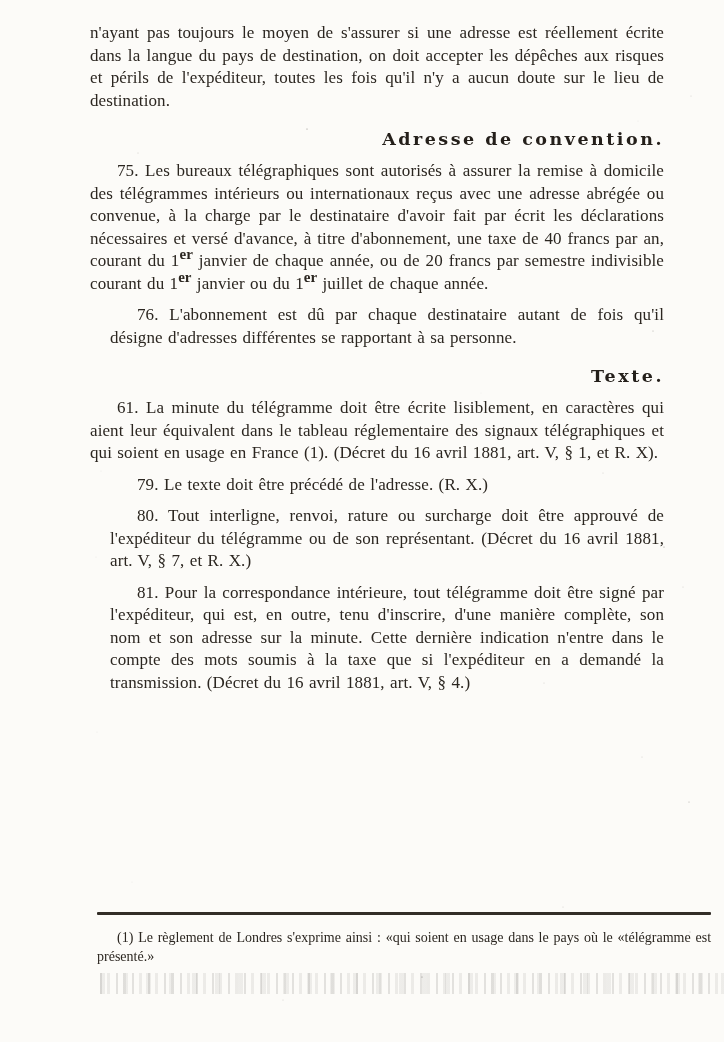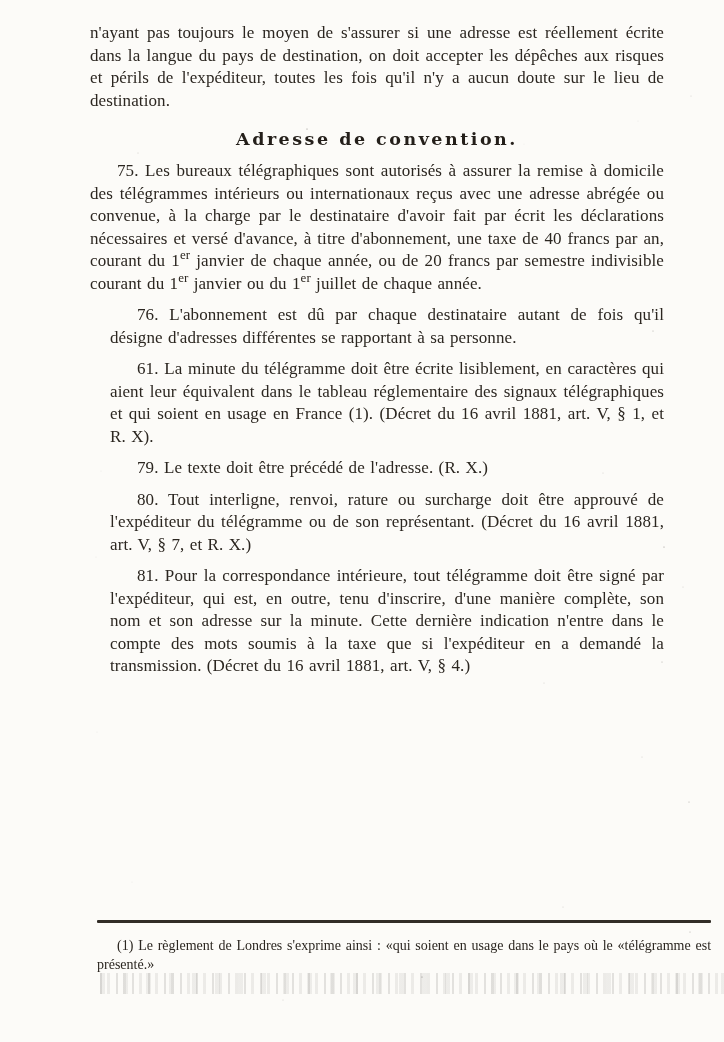--- a/index.html
+++ b/index.html
@@ -34,35 +34,35 @@
   p.body + p.body { margin-top: 9px; margin-left: 20px; }
   p.indent { text-indent: 27px; }
   p.note { margin-top: 3px !important; }
   .italic, .it { }
   h2.heading {
     margin: 17px 0 11px 0;
     font-family: "DejaVu Serif", serif;
     font-size: 17.5px;
     font-weight: bold;
     letter-spacing: 2.5px;
-    text-align: center;
+    text-align: right;
     color: #241f1a;
   }
   sup.sup {
-    font-size: 13px;
+    font-size: 15px;
     vertical-align: super;
     line-height: 0;
     letter-spacing: 0;
+    font-weight: bold;
   }
   .footnote-block {
     position: absolute;
     top: 912px;
     left: 97px;
     width: 614px;
-    margin-top: 8px;
   }
   .footnote-rule {
     height: 2.5px;
     background: var(--rule);
     border-radius: 1px;
   }
   .footnote-text {
     margin: 13px 0 0 0;
     font-size: 14px;
     line-height: 19.5px;
@@ -128,20 +128,21 @@
 
     <h2 class="heading">Adresse de convention.</h2>
 
     <p class="body indent"><span class="num">75.</span>
       <span>Les bureaux télégraphiques sont autorisés à assurer la remise à domicile des télégrammes intérieurs ou internationaux reçus avec une adresse abrégée ou convenue, à la charge par le destinataire d'avoir fait par écrit les déclarations nécessaires et versé d'avance, à titre d'abonnement, une taxe de 40 francs par an, courant du 1</span><sup class="sup">er</sup><span> janvier de chaque année, ou de 20 francs par semestre indivisible courant du 1</span><sup class="sup">er</sup><span> janvier ou du 1</span><sup class="sup">er</sup><span> juillet de chaque année.</span></p>
 
     <p class="body indent"><span class="num">76.</span>
       <span>L'abonnement est dû par chaque destinataire autant de fois qu'il désigne d'adresses différentes se rapportant à sa personne.</span></p>
 
 
+    <h2 class="heading">Texte.</h2>
 
     <p class="body indent"><span class="num">61.</span>
       <span>La minute du télégramme doit être écrite lisiblement, en caractères qui aient leur équivalent dans le tableau réglementaire des signaux télégraphiques et qui soient en usage en France (1). (Décret du 16 avril 1881, art. V, § 1, et </span><span class="it">R. X</span><span>).</span></p>
 
     <p class="body indent"><span class="num">79.</span>
       <span>Le texte doit être précédé de l'adresse. (</span><span class="it">R. X.</span><span>)</span></p>
 
     <p class="body indent"><span class="num">80.</span>
       <span>Tout interligne, renvoi, rature ou surcharge doit être approuvé de l'expéditeur du télégramme ou de son représentant. (Décret du 16 avril 1881, art. V, § 7, et </span><span class="it">R. X.</span><span>)</span></p>
 

